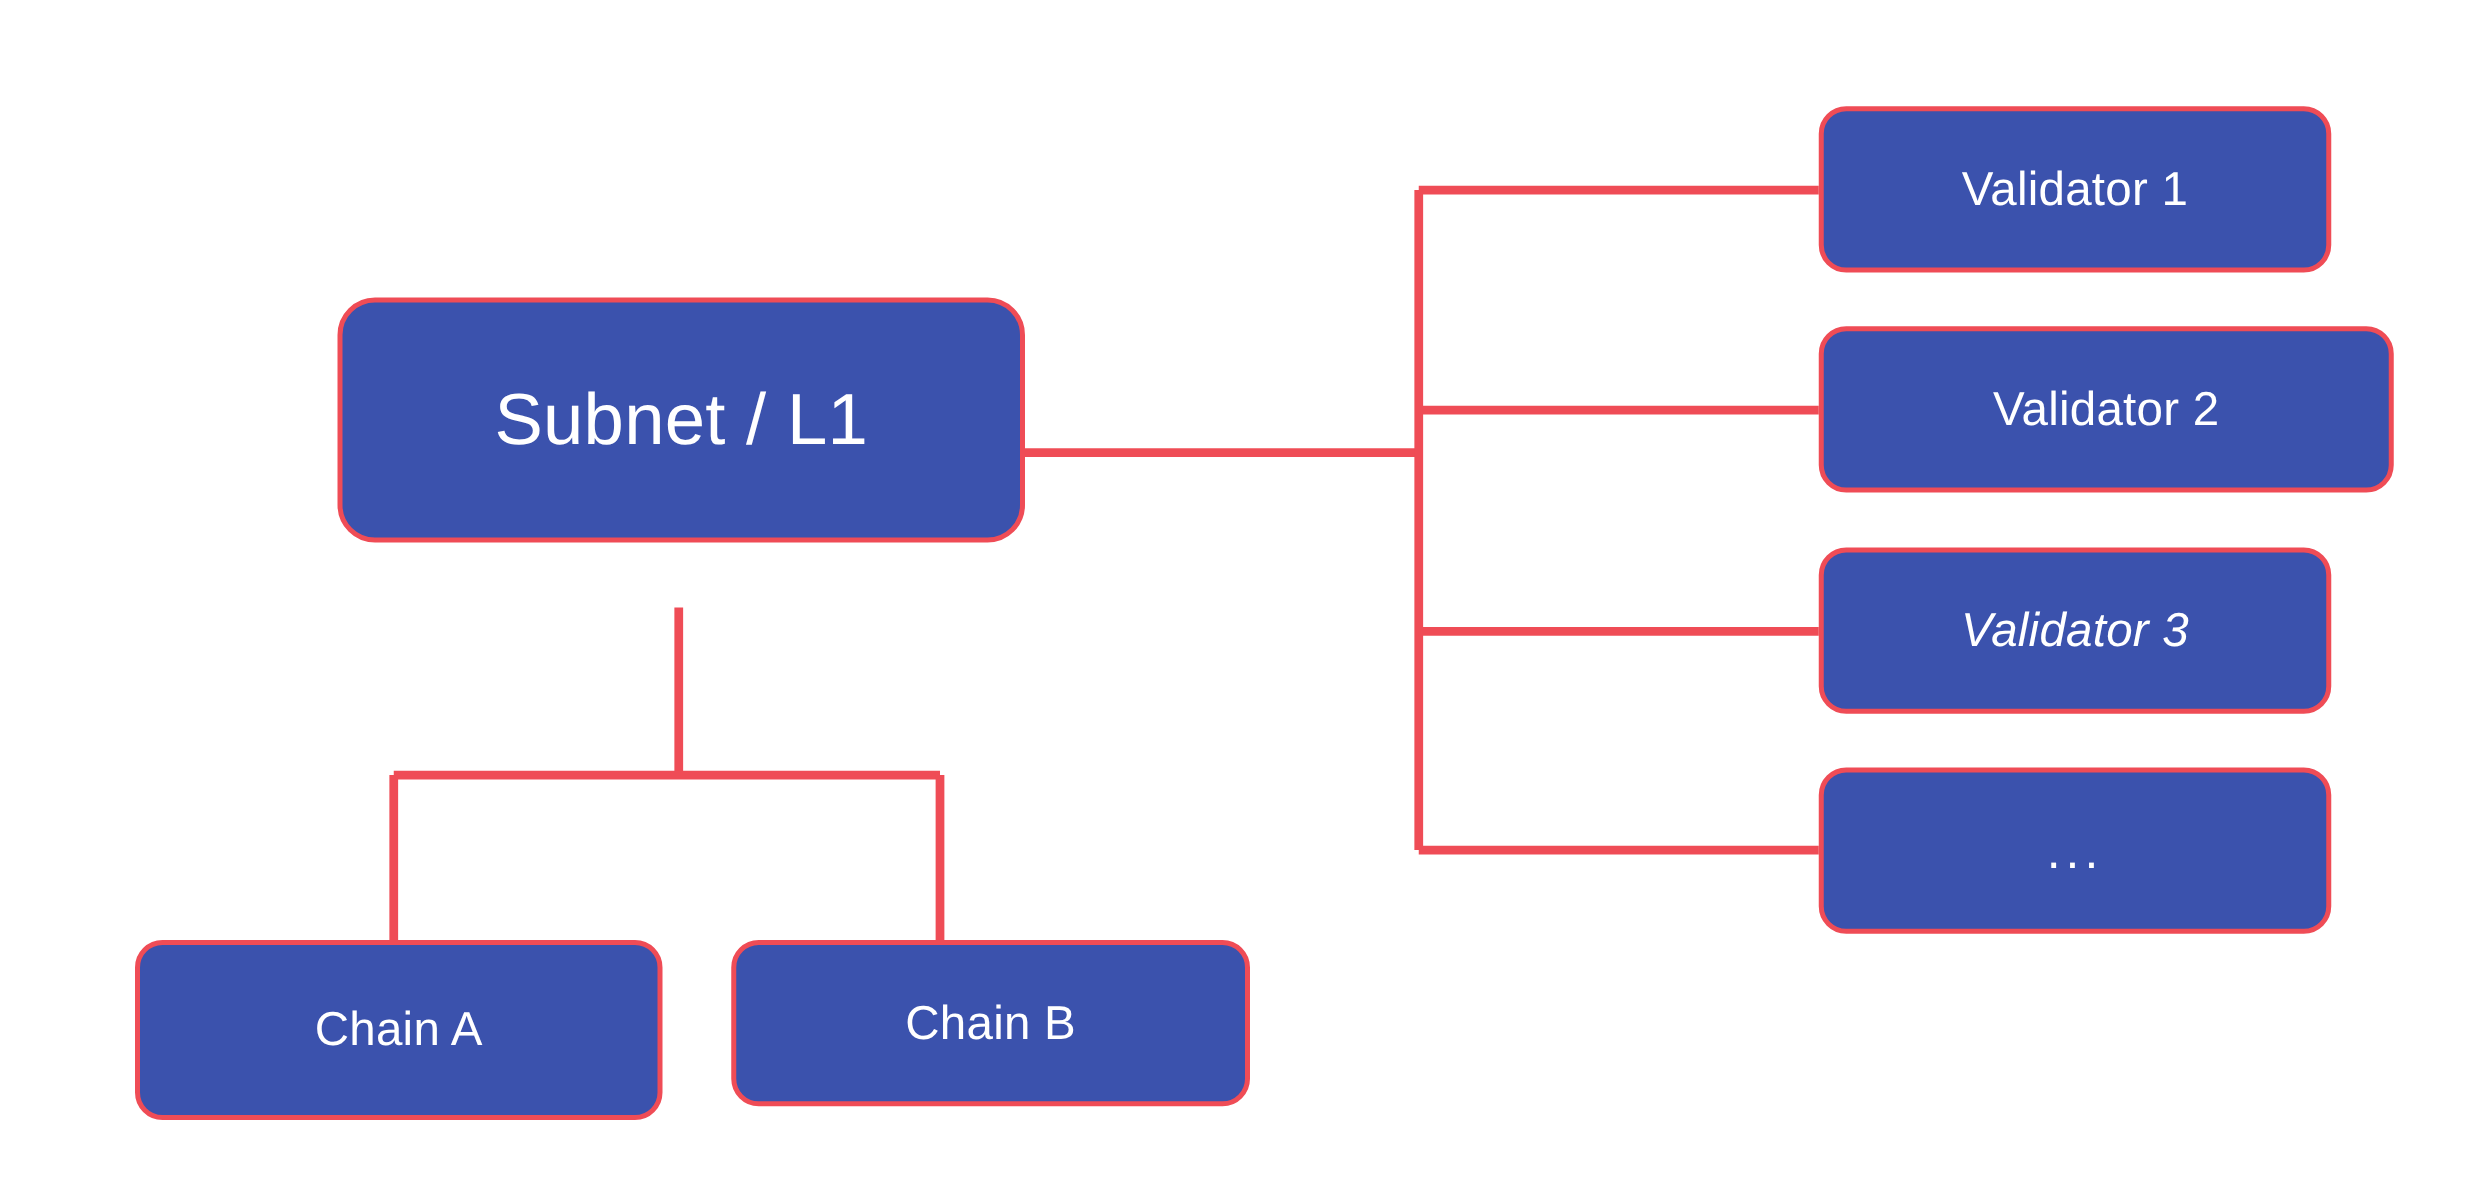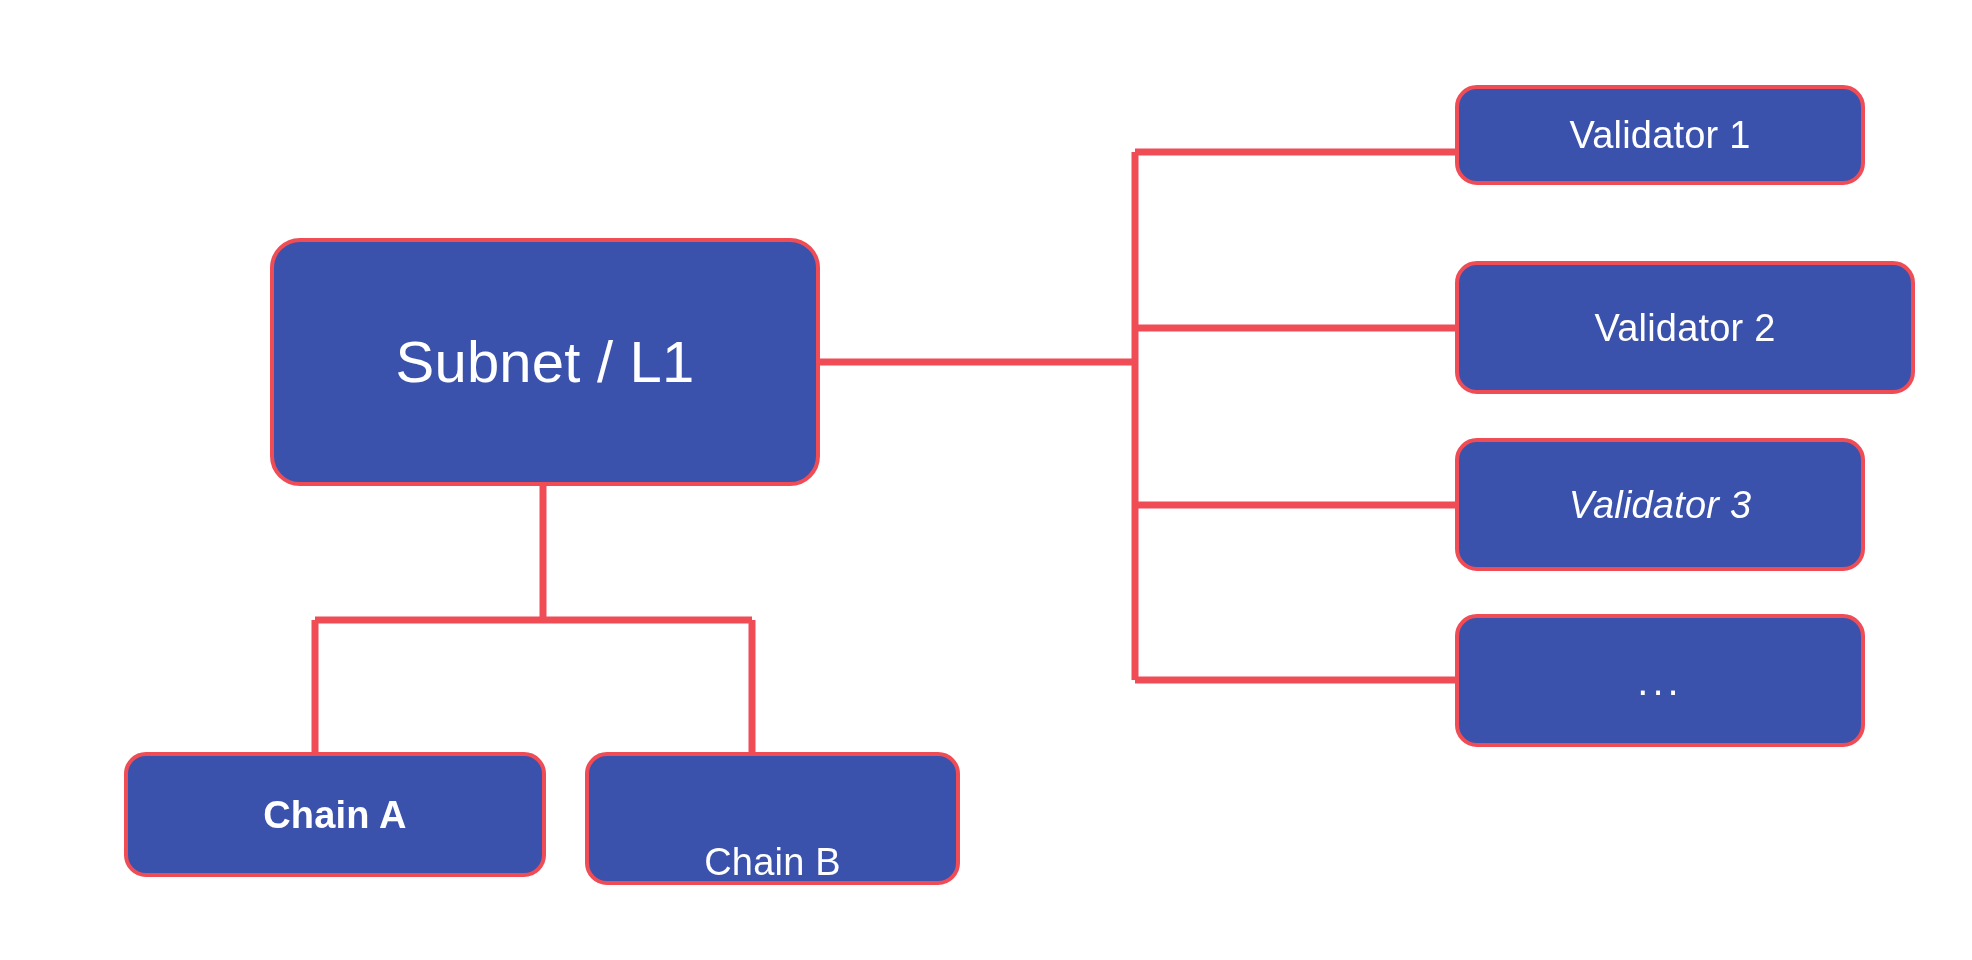--- a/index.html
+++ b/index.html
@@ -44,39 +44,37 @@
   }
   .node-label {
     display: block;
     padding: 0 10px;
     white-space: nowrap;
   }
 
   
   #node-subnet {
     left: 270px;  top: 238px;
-    width: 550px; height: 248px;
+    width: 550px; height: 196px;
     border-radius: 30px;
     font-size: 58px;
   }
   #node-chain-a {
-    left: 124px;  top: 752px;
-    width: 422px; height: 125px;
+    left: 108px;  top: 752px;
+    width: 422px; height: 144px;
     font-size: 38px;
-    font-weight: bold;
   }
   #node-chain-b {
     left: 585px;  top: 752px;
-    width: 375px; height: 133px;
+    width: 415px; height: 133px;
     font-size: 38px;
-    align-items: flex-end;
   }
   #node-validator-1 {
     left: 1455px; top: 85px;
-    width: 410px; height: 100px;
+    width: 410px; height: 133px;
     font-size: 38px;
   }
   #node-validator-2 {
     left: 1455px; top: 261px;
     width: 460px; height: 133px;
     font-size: 38px;
   }
   #node-validator-3 {
     left: 1455px; top: 438px;
     width: 410px; height: 133px;

